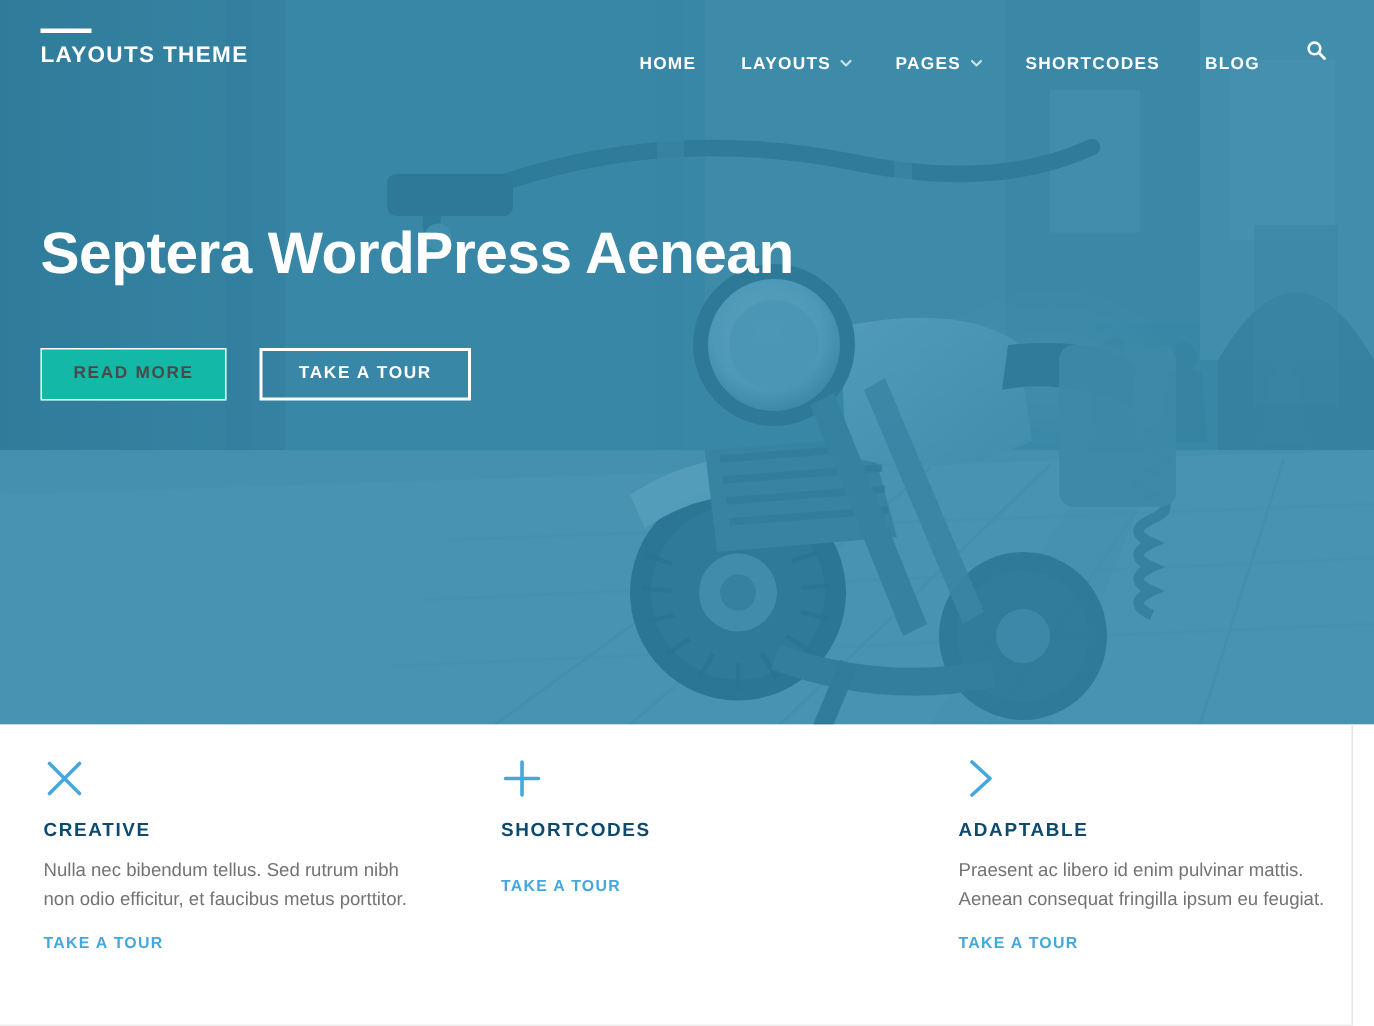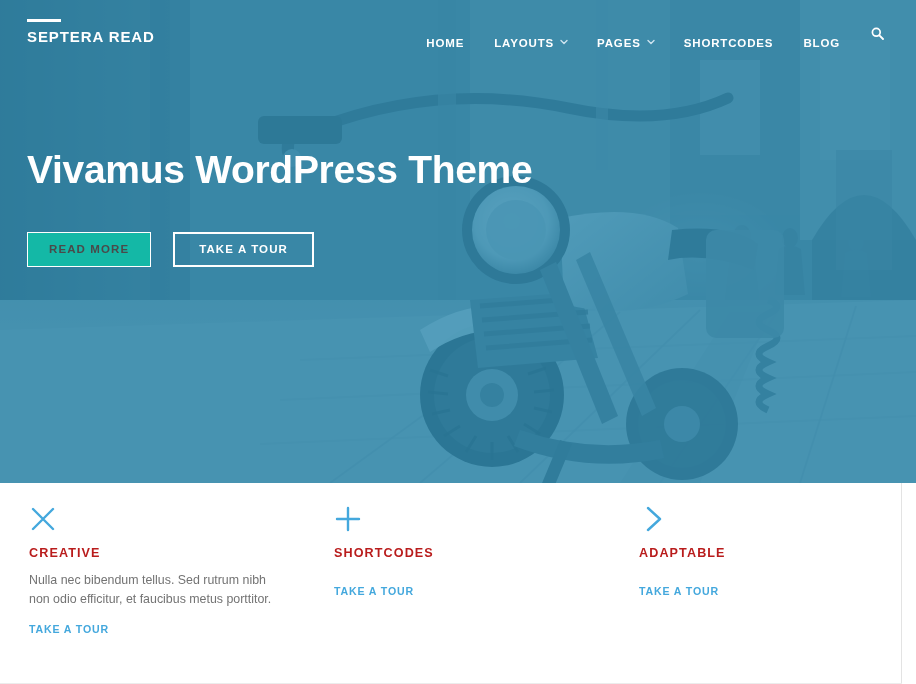--- a/index.html
+++ b/index.html
@@ -199,21 +199,21 @@
     width: 28px;
     height: 28px;
     margin-bottom: 13px;
   }
   .feature-icon svg { display: block; }
   .feature-title {
     margin: 0 0 11px 0;
     font-size: 12.6px;
     font-weight: bold;
     letter-spacing: 1.1px;
-    color: #b91c1c;
+    color: #0c4a6e;
   }
   .feature-text {
     margin: 0;
     font-size: 12.4px;
     line-height: 1.55;
     color: #737373;
   }
   .feature-link {
     display: inline-block;
     margin-top: 14px;
@@ -357,21 +357,21 @@
       <rect x="596" y="0" width="12" height="170" fill="#82969c" opacity="0.55"></rect>
 
       <rect x="836" y="150" width="56" height="120" fill="#6d828b" opacity="0.55"></rect>
     </svg>
 
     <div id="hero-overlay"></div>
 
     <header id="site-header">
       <a id="brand" href="#">
         <div id="brand-dash"></div>
-        <div id="brand-name">SEPTERA READ</div>
+        <div id="brand-name">LAYOUTS THEME</div>
       </a>
 
       <nav id="main-nav">
         <a class="nav-item" href="#">
           <span>HOME</span>
         </a>
         <a class="nav-item" href="#">
           <span>LAYOUTS</span>
           <span class="nav-caret">
             <svg viewBox="0 0 8 8" width="8" height="8">
@@ -396,21 +396,21 @@
         <a id="search-toggle" href="#">
           <svg width="13" height="13" viewBox="0 0 13 13">
             <circle cx="5.3" cy="5.3" r="3.9" fill="none" stroke="#ffffff" stroke-width="1.7"></circle>
             <path d="M8.4 8.4 L12 12" stroke="#ffffff" stroke-width="1.9" stroke-linecap="round"></path>
           </svg>
         </a>
       </nav>
     </header>
 
     <div id="hero-content">
-      <h1 id="hero-title">Vivamus WordPress Theme</h1>
+      <h1 id="hero-title">Septera WordPress Aenean</h1>
       <div id="hero-buttons">
         <a class="btn btn-solid" href="#">READ MORE</a>
         <a class="btn btn-outline" href="#">TAKE A TOUR</a>
       </div>
     </div>
   </section>
 
   <section id="features">
     <div id="features-edge"></div>
     <div id="features-bottom"></div>
@@ -436,17 +436,18 @@
       <a class="feature-link" href="#">TAKE A TOUR</a>
     </div>
 
     <div class="feature">
       <div class="feature-icon">
         <svg viewBox="0 0 28 28" width="28" height="28">
           <path d="M9 3 L21 14 L9 25" fill="none" stroke="#44a8dd" stroke-width="2.4" stroke-linecap="round" stroke-linejoin="round"></path>
         </svg>
       </div>
       <h3 class="feature-title">ADAPTABLE</h3>
+      <p class="feature-text">Praesent ac libero id enim pulvinar mattis. Aenean consequat fringilla ipsum eu feugiat.</p>
       <a class="feature-link" href="#">TAKE A TOUR</a>
     </div>
   </section>
 
 </div>
 
 </body></html>

